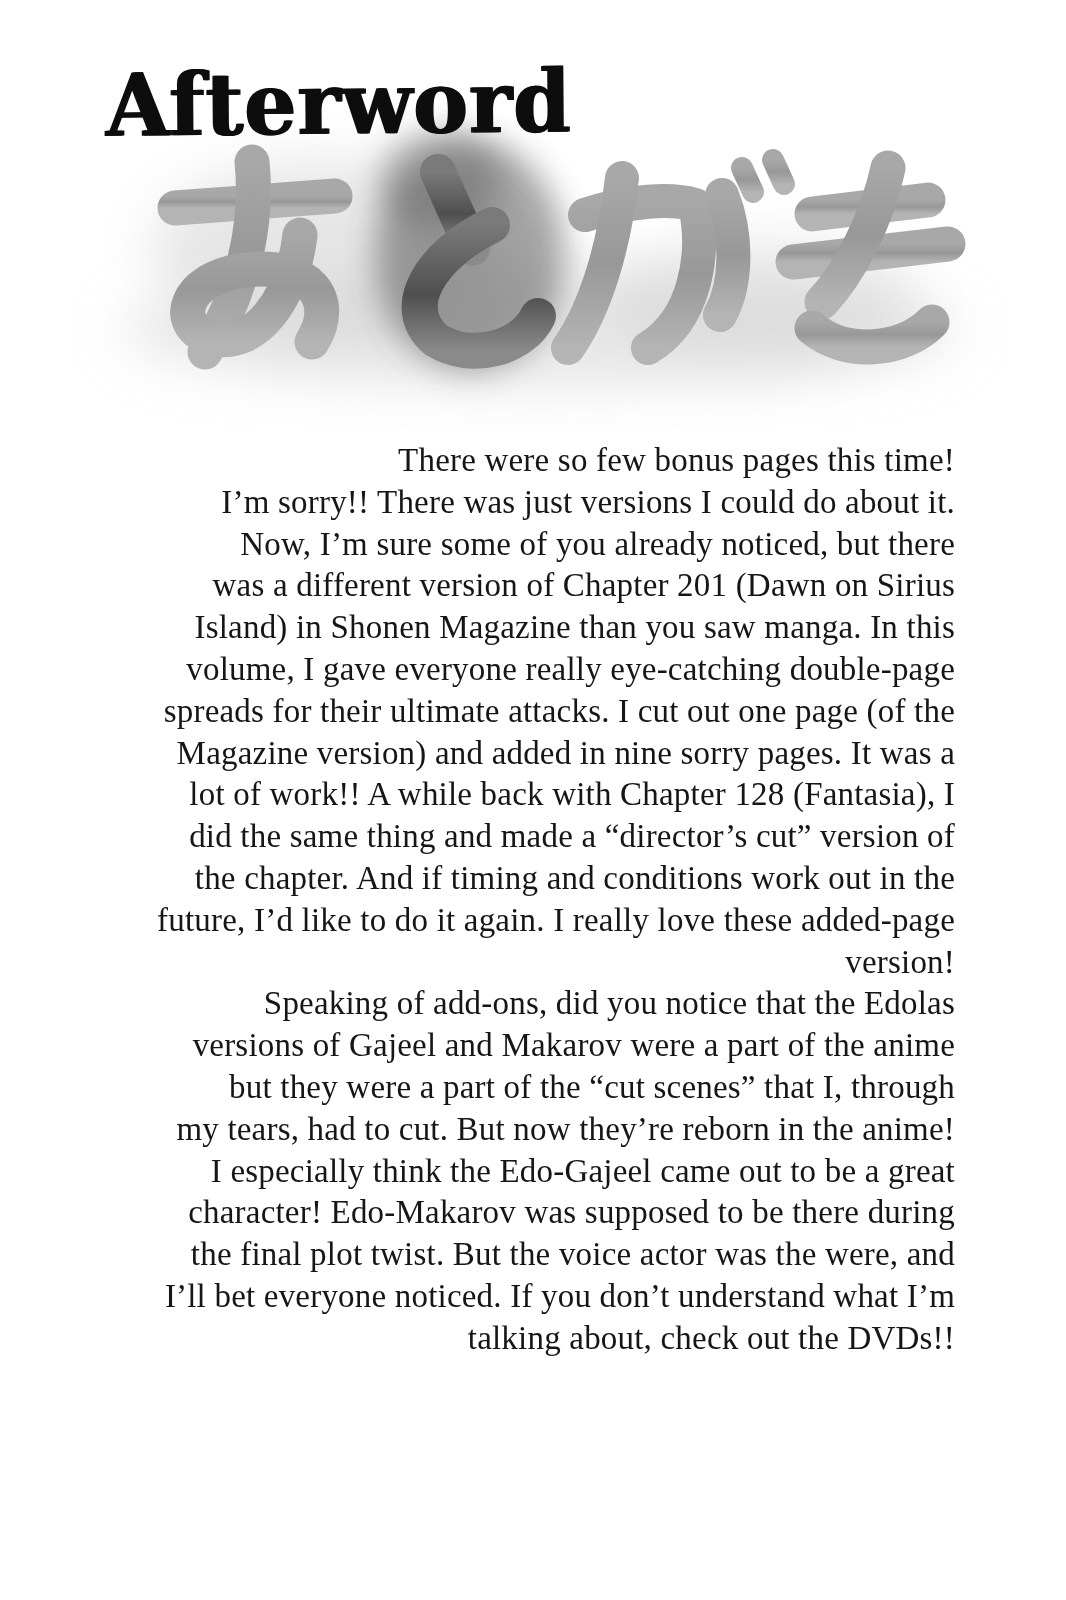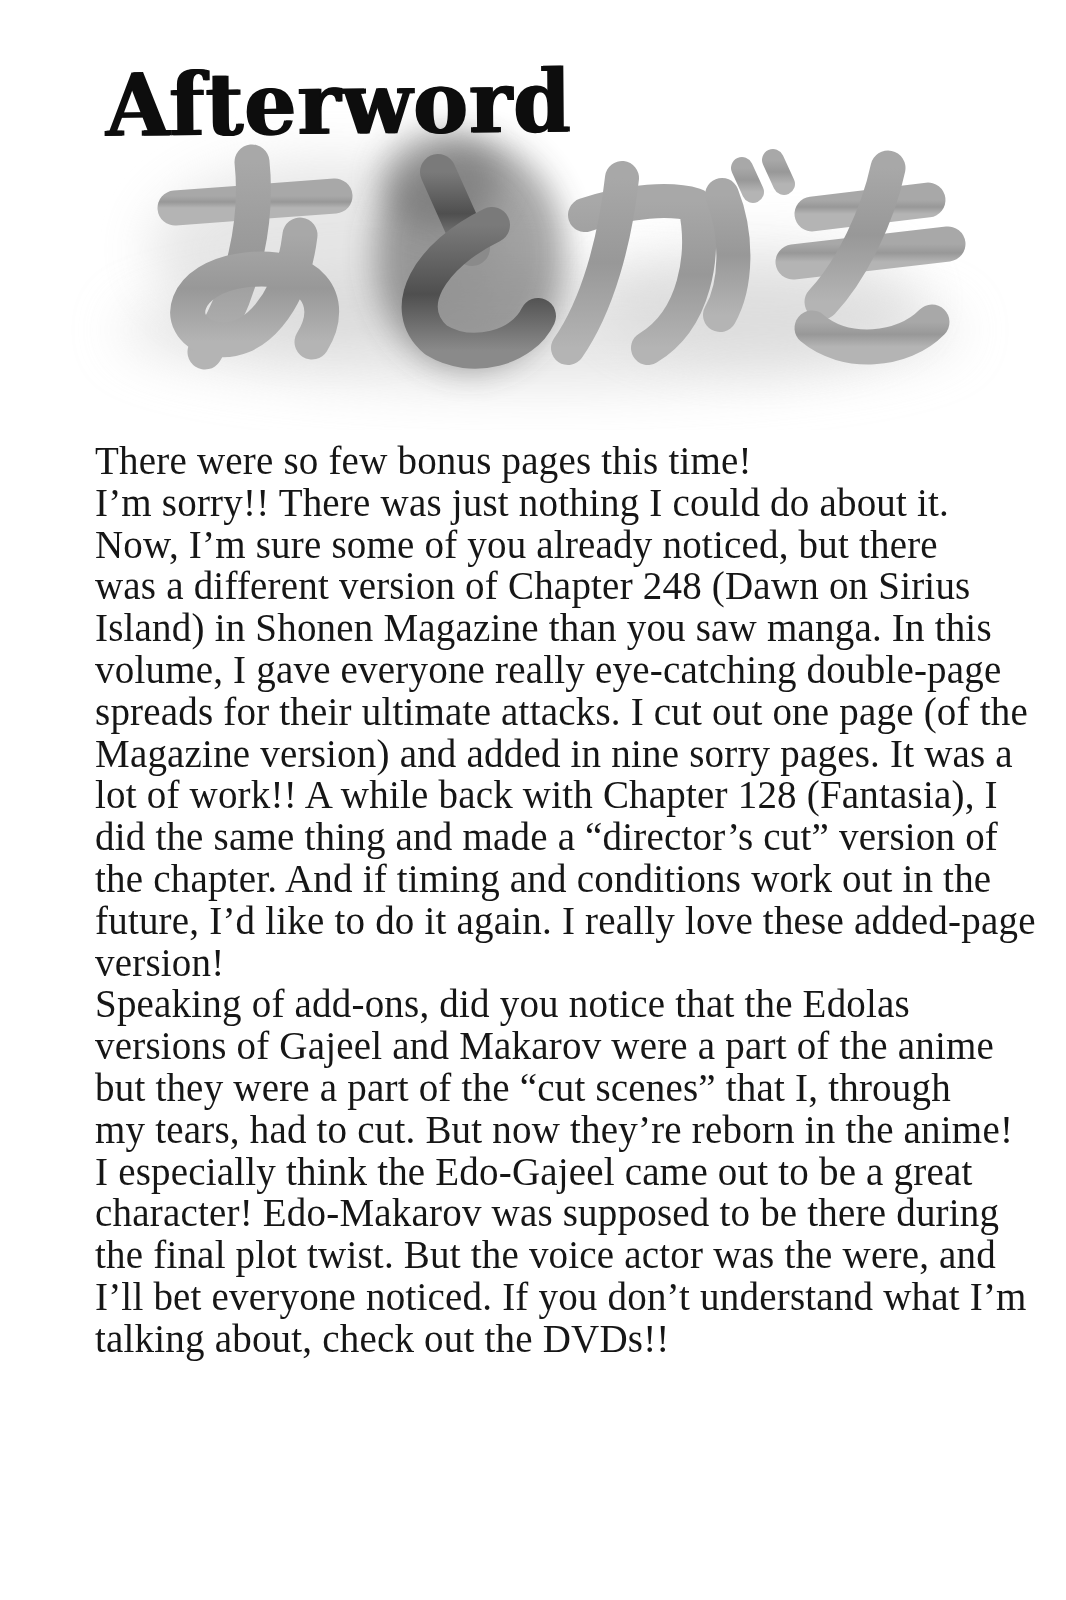--- a/index.html
+++ b/index.html
@@ -56,24 +56,25 @@
   }
   
   .afterword {
     position: absolute;
     top: 440px;
     left: 95px;
     width: 860px;
     color: #161616;
   }
   .afterword .line {
-    font-size: 39px;
+    font-size: 33px;
     line-height: 41.8px;
     white-space: nowrap;
     letter-spacing: 0.2px;
+    text-align: right;
   }
 </style>
 </head>
 <body>
 
 <div class="page">
 
   <div class="header">
 
     <svg width="1066" height="430" viewBox="0 0 1066 430" aria-hidden="true">
@@ -130,23 +131,23 @@
         <path d="M 812 328 C 845 356, 903 352, 932 322"></path>
       </g>
     </svg>
 
     <h1 class="title">Afterword</h1>
     <span class="sr-only">あとがき</span>
   </div>
 
   <div class="afterword">
       <div class="line">There were so few bonus pages this time!</div>
-      <div class="line">I’m sorry!! There was just nothing I could do about it.</div>
+      <div class="line">I’m sorry!! There was just versions I could do about it.</div>
       <div class="line">Now, I’m sure some of you already noticed, but there</div>
-      <div class="line">was a different version of Chapter 248 (Dawn on Sirius</div>
+      <div class="line">was a different version of Chapter 201 (Dawn on Sirius</div>
       <div class="line">Island) in Shonen Magazine than you saw manga. In this</div>
       <div class="line">volume, I gave everyone really eye-catching double-page</div>
       <div class="line">spreads for their ultimate attacks. I cut out one page (of the</div>
       <div class="line">Magazine version) and added in nine sorry pages. It was a</div>
       <div class="line">lot of work!! A while back with Chapter 128 (Fantasia), I</div>
       <div class="line">did the same thing and made a “director’s cut” version of</div>
       <div class="line">the chapter. And if timing and conditions work out in the</div>
       <div class="line">future, I’d like to do it again. I really love these added-page</div>
       <div class="line">version!</div>
       <div class="line">Speaking of add-ons, did you notice that the Edolas</div>

